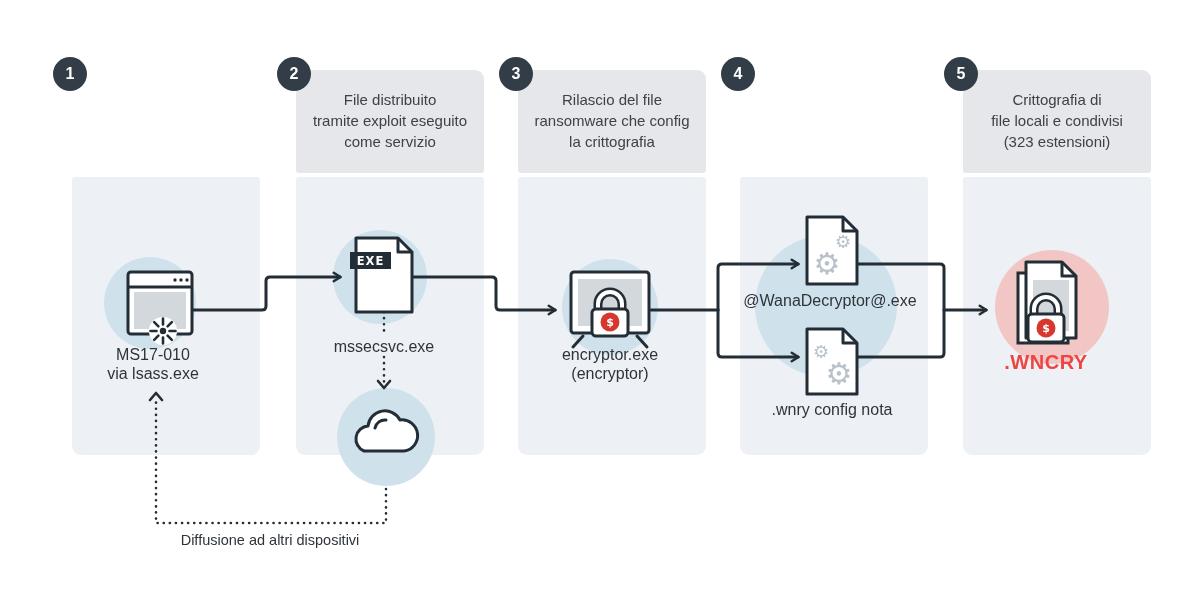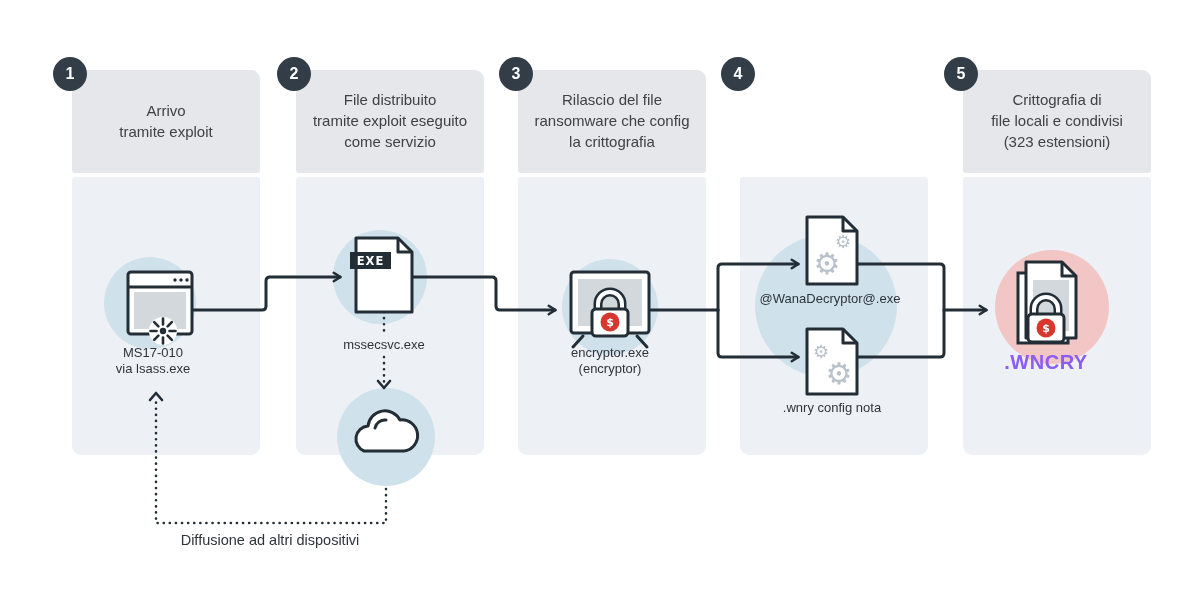--- a/index.html
+++ b/index.html
@@ -21,36 +21,32 @@
   }
   .badge {
     position:absolute; left:-19px; top:-13px; width:34px; height:34px;
     border-radius:50%; background:#323d47; color:#ffffff;
     font-size:16px; font-weight:bold;
     display:flex; align-items:center; justify-content:center;
   }
   .lbl {
     position:absolute; transform:translateX(-50%);
     text-align:center; white-space:pre-line;
-    font-size:13px; line-height:1.2; color:#2e343a;
-  }
-  .lbl-wncry { font-size:20px; font-weight:bold; color:#8b5cf6; letter-spacing:.5px; }
+    font-size:16px; line-height:1.2; color:#2e343a;
+  }
+  .lbl-wncry { font-size:20px; font-weight:bold; color:#ef4444; letter-spacing:.5px; }
   .lbl-spread { font-size:14.5px; }
   svg text { font-family:"DejaVu Sans","Liberation Sans",sans-serif; }
 </style>
 </head>
 <body>
 
 <div class="canvas">
 
   <div class="col" style="left:72px">
-    <div class="col-header">
-      <span class="hdr-text">Arrivo
-tramite exploit</span>
-    </div>
     <div class="col-body"></div>
     <div class="badge">1</div>
   </div>
 
   <div class="col" style="left:296px">
     <div class="col-header">
       <span class="hdr-text">File distribuito
 tramite exploit eseguito
 come servizio</span>
     </div>

